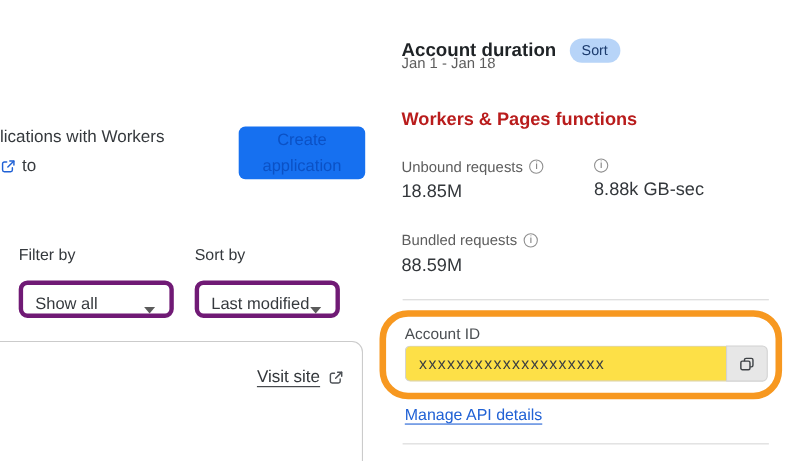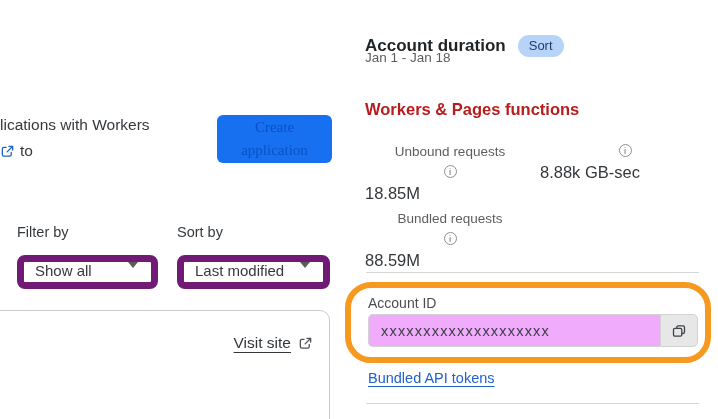--- a/index.html
+++ b/index.html
@@ -23,36 +23,36 @@
     cursor: pointer;
   }
   .ext-icon { display: inline-block; width: 15px; height: 15px; }
   .ext-icon svg { display: block; width: 100%; height: 100%; }
 
   .create-btn {
     left: 217px; top: 115px; width: 115px; height: 48px;
     background: var(--button-blue, #1670f0);
     border: none; border-radius: 6px;
     color: var(--button-text-blue, #0b51c5);
-    font-family: Liberation Serif, serif; font-size: 15px; line-height: 1.55;
+    font-family: Liberation Sans, sans-serif; font-size: 15px; line-height: 1.55;
     text-align: center; cursor: pointer; padding: 0 8px;
   }
 
   .field-label { font-size: 14.5px; color: #35393d; }
   .filter-label { left: 17px; top: 224px; }
   .sort-label  { left: 177px; top: 224px; }
 
   .dropdown {
     top: 255px; height: 34px;
-    background: #fff; border: 7px solid #701a75; border-radius: 8px;
-    display: flex; align-items: flex-start; justify-content: space-between;
+    background: #fff; border: 4px solid #701a75; border-radius: 8px;
+    display: flex; align-items: flex-end; justify-content: space-between;
     padding: 0 13px 0 11px; font-size: 15px; color: #35393d; cursor: pointer;
   }
   .dropdown-filter { left: 17px; width: 141px; }
-  .dropdown-sort   { left: 177px; width: 153px; }
+  .dropdown-sort   { left: 177px; width: 132px; }
   .caret {
     width: 0; height: 0;
     border-left: 5px solid transparent; border-right: 5px solid transparent;
     border-top: 6px solid #5b5b5b;
   }
 
   .project-card {
     left: -16px; top: 310px; width: 346px; height: 125px;
     background: #fff; border: 1px solid #cbcbcb; border-radius: 10px;
   }
@@ -74,21 +74,21 @@
     padding: 0 11px; border-radius: 11px; display: inline-block;
   }
   .date-range { left: 365px; top: 50px; font-size: 13.5px; color: #5d5d5d; }
 
   .section-title { left: 365px; top: 100px; font-size: 16.5px; font-weight: 700; color: #b91c1c; }
 
   .stat { width: 170px; }
   .stat-0 { left: 365px; top: 144px; }
   .stat-1 { left: 540px; top: 144px; }
   .stat-2 { left: 365px; top: 211px; }
-  .stat-label { font-size: 13.5px; color: #5d5d5d; display: flex; align-items: center; gap: 6px; white-space: nowrap; flex-direction: column; }
+  .stat-label { font-size: 13.5px; color: #5d5d5d; display: flex; align-items: center; gap: 6px; white-space: nowrap; }
   .stat-value { font-size: 16.5px; color: #33373b; margin-top: 6px; }
   .info-icon {
     width: 13px; height: 13px; border: 1px solid #8f8f8f; border-radius: 50%;
     display: inline-flex; align-items: center; justify-content: center;
     font-size: 9.5px; line-height: 1; color: #6e6e6e; font-style: normal;
   }
   .info-icon::after { content: "i"; }
 
   .divider { height: 1px; background: #d8d8d8; }
   .divider-1 { left: 366px; top: 272px; width: 333px; }
@@ -98,21 +98,21 @@
     left: 345px; top: 282px; width: 366px; height: 81px;
     border: 6px solid var(--accent-orange, #f79820);
     border-radius: 26px;
     pointer-events: none; z-index: 5;
   }
 
   .acct-id-label { left: 368px; top: 295px; font-size: 14px; color: #4a4e52; }
   .acct-id-row { left: 368px; top: 314px; width: 330px; height: 33px; display: flex; }
   .acct-id-input {
     flex: 1; height: 100%;
-    background: #f0abfc; border: 1px solid #d2d2d2; border-right: none;
+    background: #fde047; border: 1px solid #d2d2d2; border-right: none;
     border-radius: 5px 0 0 5px;
     font-family: inherit; font-size: 14.5px; color: #3a3e42;
     letter-spacing: 1.2px; padding: 10px 12px;
   }
   .copy-btn {
     width: 38px; height: 100%;
     background: #e7e7e7; border: 1px solid #d2d2d2; border-radius: 0 5px 5px 0;
     display: flex; align-items: center; justify-content: center; cursor: pointer;
   }
   .copy-icon { width: 16px; height: 16px; color: #3f4347; }
@@ -205,18 +205,18 @@
     <span class="copy-icon">
       <svg viewBox="0 0 16 16" fill="none" stroke="currentColor" stroke-width="1.3" stroke-linejoin="round">
         <path d="M5.8 5.3V4.2c0-.8.6-1.4 1.4-1.4h4.9c.8 0 1.4.6 1.4 1.4v4.9c0 .8-.6 1.4-1.4 1.4h-1.2"></path>
         <rect x="2.5" y="5.3" width="8.3" height="7.9" rx="1.4"></rect>
       </svg>
     </span>
   </button>
 </div>
 
 <div class="abs manage-link-wrap">
-  <a class="manage-link">Bundled API tokens</a>
+  <a class="manage-link">Manage API details</a>
 </div>
 
 <div class="abs divider divider-2"></div>
 
 <div class="abs highlight-ring"></div>
 
 </body></html>

